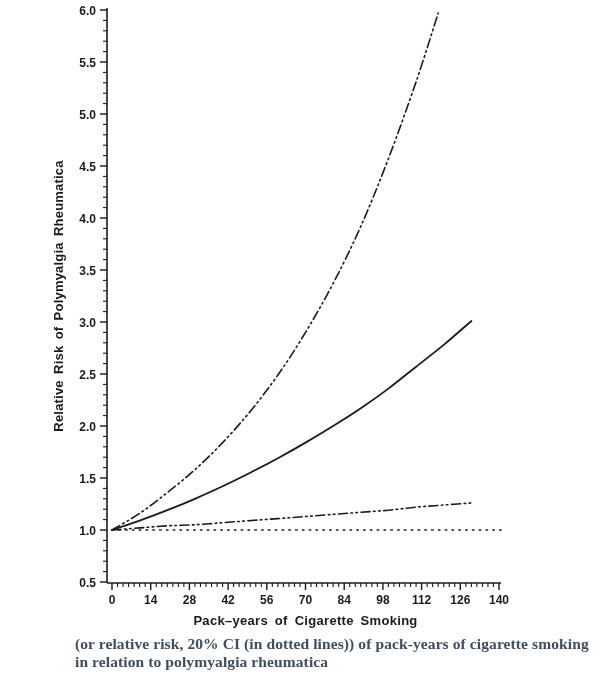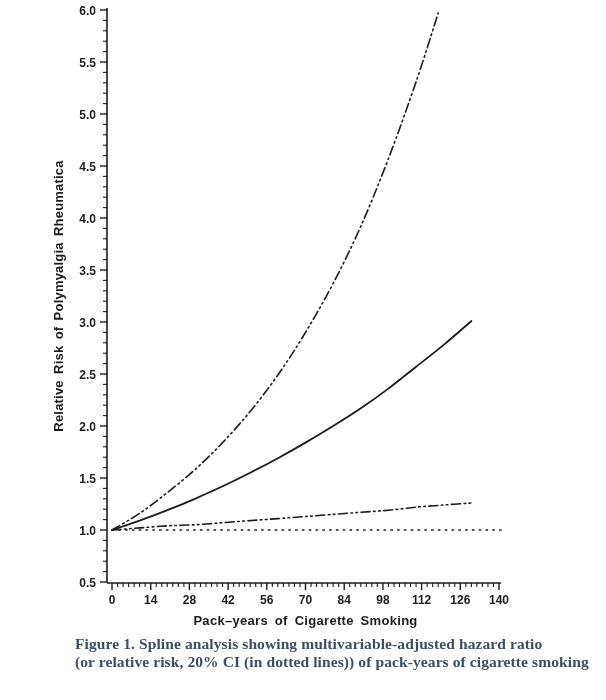--- a/index.html
+++ b/index.html
@@ -184,17 +184,17 @@
       <text x="499" y="604" fill="#1b1b1b" font-family="&quot;Liberation Sans&quot;,sans-serif" font-weight="bold" font-size="12" text-anchor="middle">140</text>
       <text x="0" y="0" fill="#1b1b1b" font-family="&quot;Liberation Sans&quot;,sans-serif" font-weight="bold" font-size="13" text-anchor="middle" letter-spacing="0.2" word-spacing="2.5" transform="translate(63 296) rotate(-90)">Relative Risk of Polymyalgia Rheumatica</text>
       <text x="305.5" y="625" fill="#1b1b1b" font-family="&quot;Liberation Sans&quot;,sans-serif" font-weight="bold" font-size="13" text-anchor="middle" letter-spacing="0.3" word-spacing="3">Pack–years of Cigarette Smoking</text>
       <path d="M112.0,530.0 C116.6,528.4 130.4,523.9 139.6,520.6 C148.9,517.3 158.1,513.9 167.3,510.2 C176.5,506.6 185.7,502.8 194.9,498.8 C204.1,494.8 213.4,490.7 222.6,486.3 C231.8,482.0 241.0,477.5 250.2,472.8 C259.4,468.1 268.6,463.3 277.9,458.2 C287.1,453.2 296.3,448.0 305.5,442.6 C314.7,437.3 323.9,431.7 333.1,426.0 C342.4,420.3 351.6,414.6 360.8,408.3 C370.0,402.1 379.2,395.5 388.4,388.6 C397.6,381.6 406.9,374.0 416.1,366.7 C425.3,359.4 434.5,352.5 443.7,344.9 C452.9,337.3 466.8,324.9 471.4,321.0" fill="none" stroke="#1b1b1b" stroke-width="1.8" stroke-linecap="round"></path>
       <path d="M112.0,530.0 C116.6,527.2 130.4,519.6 139.6,513.4 C148.9,507.1 158.1,499.8 167.3,492.6 C176.5,485.3 185.7,478.0 194.9,469.7 C204.1,461.4 213.4,452.3 222.6,442.6 C231.8,432.9 241.0,422.7 250.2,411.4 C259.4,400.2 268.6,388.2 277.9,375.0 C287.1,361.9 296.3,347.7 305.5,332.4 C314.7,317.1 323.9,301.2 333.1,283.5 C342.4,265.8 351.6,247.1 360.8,226.3 C370.0,205.5 379.2,182.8 388.4,158.7 C397.6,134.6 407.8,106.0 416.1,81.8 C424.4,57.5 434.5,24.6 438.2,13.1" fill="none" stroke="#1b1b1b" stroke-width="1.6" stroke-linecap="round" stroke-dasharray="9 3.5 1.6 3.5 1.6 3.5"></path>
       <path d="M112.0,530.0 C116.6,529.7 130.4,528.6 139.6,527.9 C148.9,527.2 158.1,526.4 167.3,525.8 C176.5,525.3 185.7,525.3 194.9,524.8 C204.1,524.3 213.4,523.4 222.6,522.7 C231.8,522.0 241.0,521.3 250.2,520.6 C259.4,519.9 268.6,519.3 277.9,518.6 C287.1,517.9 296.3,517.2 305.5,516.5 C314.7,515.8 323.9,515.1 333.1,514.4 C342.4,513.7 351.6,513.0 360.8,512.3 C370.0,511.6 379.2,511.1 388.4,510.2 C397.6,509.4 406.9,508.0 416.1,507.1 C425.3,506.3 434.5,505.7 443.7,505.0 C452.9,504.3 466.8,503.3 471.4,503.0" fill="none" stroke="#1b1b1b" stroke-width="1.6" stroke-linecap="round" stroke-dasharray="9 3.5 1.6 3.5 1.6 3.5"></path>
       <path d="M112.0,530.0 L501.8,530.0" fill="none" stroke="#1b1b1b" stroke-width="1.4" stroke-linecap="round" stroke-dasharray="1.6 5.2"></path>
     </svg>
 
   <div class="caption" style="color: rgb(62, 77, 97);">
-    <div>Figure 1. Spline analysis showing multivariable-adjusted hazard ratio</div>
     <div>(or relative risk, 20% CI (in dotted lines)) of pack-years of cigarette smoking</div>
+    <div>in relation to polymyalgia rheumatica</div>
   </div>
 
 </div>
 
 </body></html>

